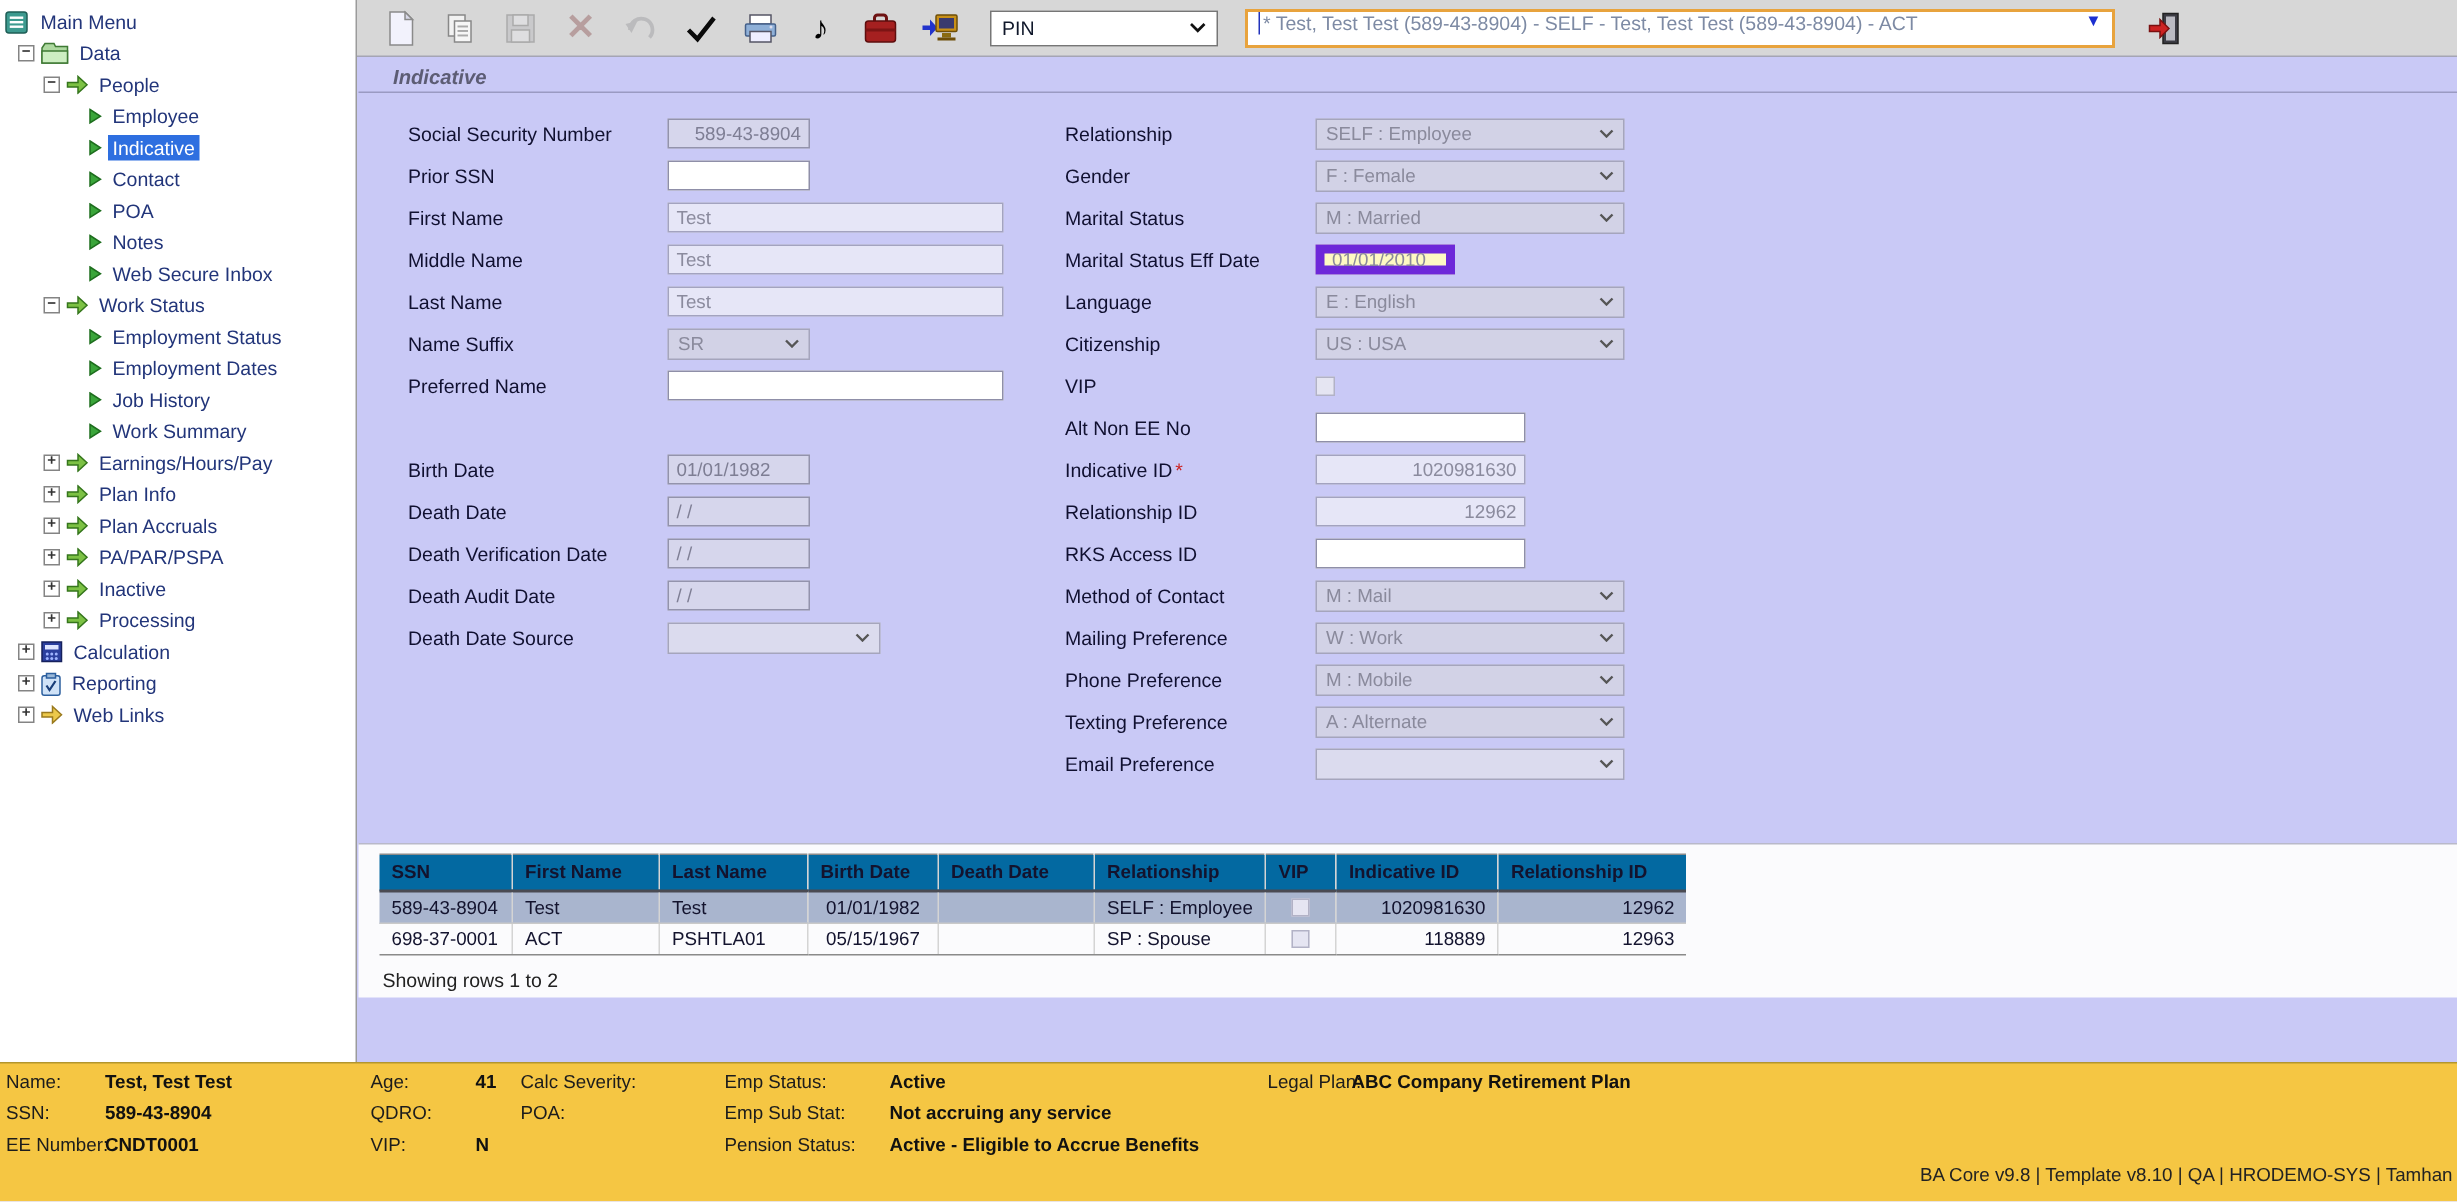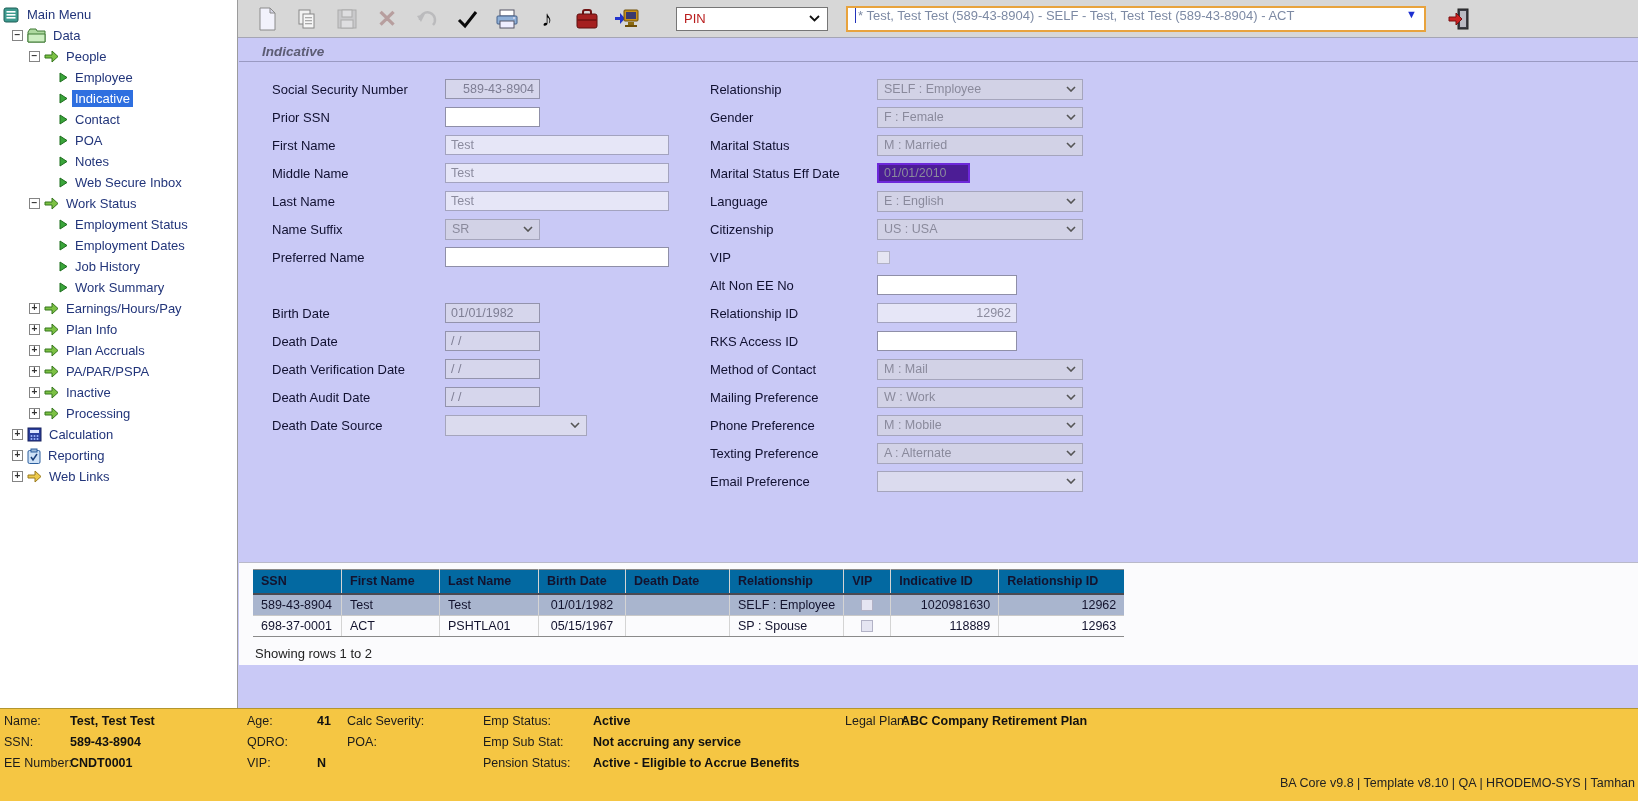--- a/index.html
+++ b/index.html
@@ -18,22 +18,22 @@
   .tree-label.selected{background:#2e6fe0;color:#fff;}
 
   
   .toolbar{position:absolute;left:238px;top:0;right:0;height:38px;background:#d7d7d7;
     border-bottom:1px solid #a5a5b4;display:flex;align-items:center;gap:14px;padding-left:16px;
     box-sizing:border-box;z-index:1;}
   .tb-icon{width:26px;height:26px;display:flex;align-items:center;justify-content:center;flex:0 0 auto;cursor:pointer;}
   .tb-icon.disabled{opacity:.45;filter:grayscale(60%);cursor:default;}
   .glyph{font-size:22px;line-height:22px;color:#000;}
   .glyph-x{font-size:24px;font-weight:bold;color:#d24a4a;}
-  .pin-select{margin-left:22px;width:152px;height:24px;background:#fff;border:1px solid #767676;
-    display:flex;align-items:center;justify-content:space-between;padding:0 7px;font-size:13px;color:#b91c1c;
+  .pin-select{margin-left:6px;width:152px;height:24px;background:#fff;border:1px solid #767676;
+    display:flex;align-items:center;justify-content:space-between;padding:0 7px;font-size:13px;color:#0f172a;
     box-sizing:border-box;flex:0 0 auto;cursor:pointer;}
   .member-combo{margin-left:4px;width:580px;height:26px;background:#fff;border:2px solid #e8a33d;
     display:flex;align-items:flex-start;padding:0 7px;font-size:13px;color:#7d8aa4;box-sizing:border-box;
     flex:0 0 auto;cursor:pointer;}
   .member-combo .caret{width:1px;height:15px;background:#2233bb;margin-right:2px;flex:0 0 auto;}
   .member-combo .txt{flex:1 1 auto;overflow:hidden;white-space:nowrap;}
   .member-combo .tri{color:#1c2fd0;font-size:11px;flex:0 0 auto;margin-left:6px;}
 
   
   .content{position:absolute;left:239px;top:38px;right:0;height:670px;background:#c9c9f6;}
@@ -47,21 +47,21 @@
   .frow{display:flex;align-items:center;height:28px;}
   .col-left .flabel{width:173px;flex:0 0 auto;}
   .col-right .flabel{width:167px;flex:0 0 auto;}
   .req{color:#cc2222;margin-left:2px;}
 
   .fld{height:20px;box-sizing:border-box;font-size:12.5px;display:flex;align-items:center;
     padding:0 5px;cursor:text;}
   .inp-dis{background:#d6d6ec;border:1px solid #9393ac;color:#7e7e94;}
   .inp-soft{background:#e6e6f7;border:1px solid #a3a3bf;color:#8b8b9e;}
   .inp-en{background:#ffffff;border:1px solid #8f8fa8;color:#333;}
-  .inp-date{background:#4c1d95;border:2px solid #6d28d9;color:#8a8a9c;}
+  .inp-date{background:#fef9c3;border:6px solid #6d28d9;color:#8a8a9c;}
   .w-sm{width:95px}.w-lg{width:224px}.w-md{width:142px}.w-id{width:140px}.w-sel{width:206px}.w-dt{width:93px}
   .right-align{justify-content:flex-end;}
   .sel{height:21px;box-sizing:border-box;background:#d2d2e6;border:1px solid #a5a5bc;color:#8a8a9c;
     display:flex;justify-content:space-between;align-items:center;padding:0 6px;font-size:12.5px;cursor:pointer;}
   .sel.empty{background:#dbdbee;}
   .cbx{width:13px;height:13px;background:#e5e5f2;border:1px solid #b2b2c6;box-sizing:border-box;cursor:pointer;}
 
   
   .table-band{position:absolute;left:0;right:0;top:524px;height:102px;background:#fbfbfd;
     border-top:1px solid #b9b9c9;}
@@ -534,20 +534,24 @@
             </svg>
           </div>
         </div>
       <div class="frow">
           <div class="flabel">VIP</div>
           <div class="cbx"></div>
         </div>
       <div class="frow">
           <div class="flabel">Alt Non EE No</div>
           <div class="fld inp-en w-id"></div>
+        </div>
+      <div class="frow">
+          <div class="flabel"><span>Indicative ID</span><span class="req">*</span></div>
+          <div class="fld inp-soft w-id right-align">1020981630</div>
         </div>
       <div class="frow">
           <div class="flabel">Relationship ID</div>
           <div class="fld inp-soft w-id right-align">12962</div>
         </div>
       <div class="frow">
           <div class="flabel">RKS Access ID</div>
           <div class="fld inp-en w-id"></div>
         </div>
       <div class="frow">

